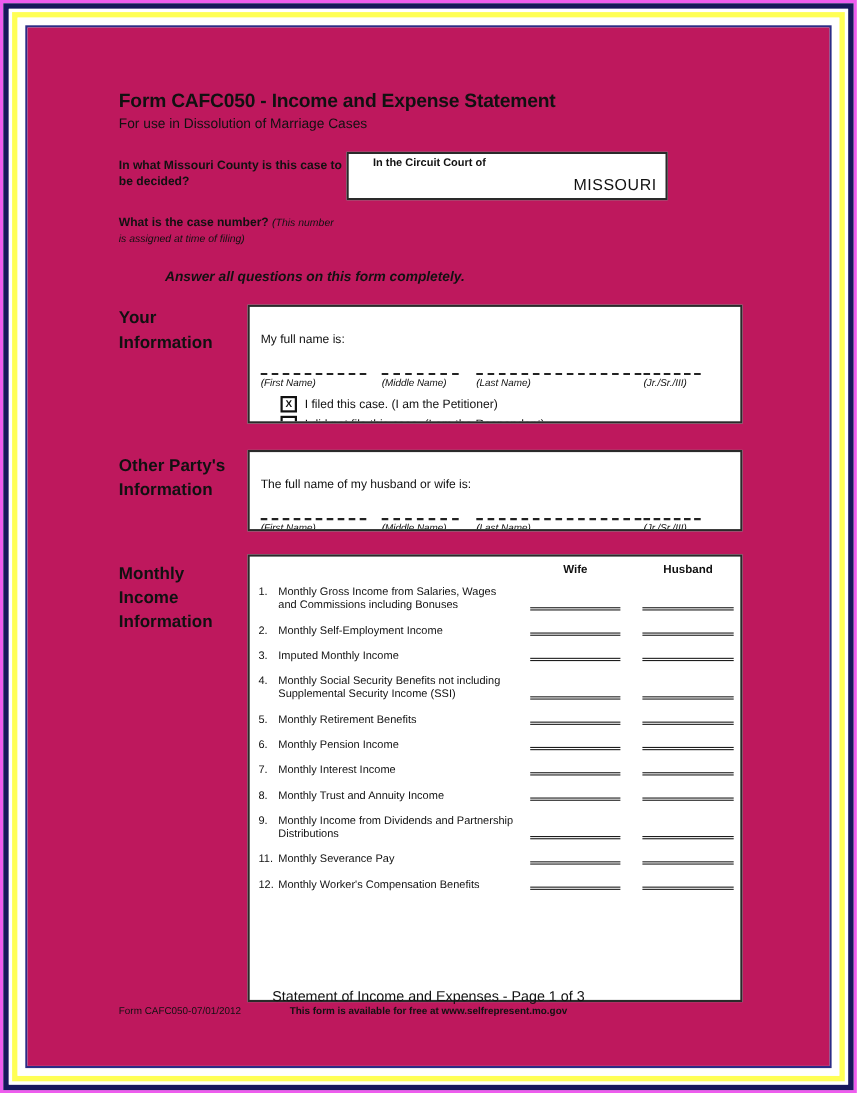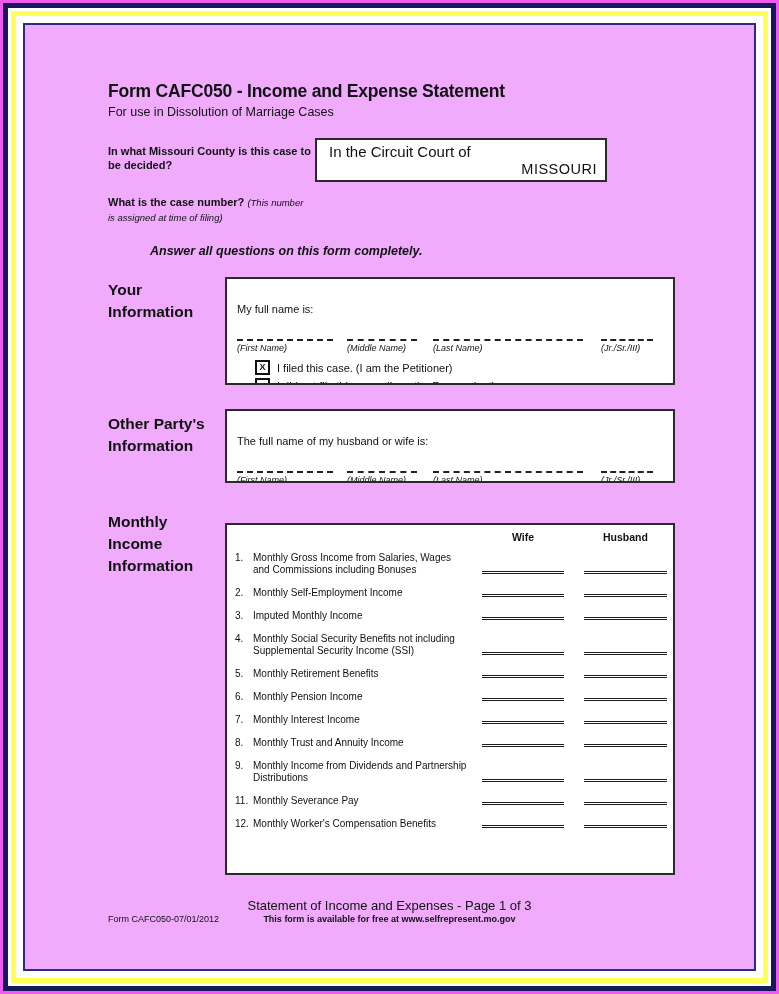--- a/index.html
+++ b/index.html
@@ -5,60 +5,60 @@
   html,body{margin:0;padding:0;background:#fff;}
   body{font-family:"Liberation Sans", sans-serif;color:#111;}
   .page{width:779px;height:994px;box-sizing:border-box;}
   .f{box-sizing:border-box;width:100%;height:100%;}
   .f1{border:3px solid #ee5cee;}
   .f2{border:5px solid #17175c;}
   .f3{border:3px solid #ffffff;}
   .f4{border:5px solid #ffff55;}
   .f5{border:7px solid #ffffff;}
   .f6{border:2px solid #2c2c86;}
-  .content{position:relative;width:100%;height:100%;background:#f0abfc;overflow:hidden;}
+  .content{position:relative;width:100%;height:100%;background:#be185d;overflow:hidden;}
 
   .abs{position:absolute;}
   .title{left:83px;top:56px;font-size:17.5px;font-weight:bold;letter-spacing:-0.2px;}
   .subtitle{left:83px;top:80px;font-size:12.5px;}
 
   .question{font-size:11px;font-weight:bold;line-height:14px;}
   .q1{left:83px;top:119px;width:205px;}
   .q2{left:83px;top:170px;width:202px;}
   .q2 i{font-weight:normal;font-size:9.5px;}
 
   .fbox{border:2px solid #2a2a2a;background:#fff;}
   .courtbox{left:290px;top:113px;width:288px;height:40px;}
-  .boxlabel{font-size:15px;font-weight:normal;padding:3px 0 0 12px;display:block;}
+  .boxlabel{font-size:10px;font-weight:bold;padding:3px 0 0 22px;display:block;}
   .state{position:absolute;right:8px;bottom:3px;font-size:14.5px;letter-spacing:0.5px;}
   .casebox{left:288px;top:165px;width:190px;height:38px;}
   .divbox{left:491px;top:165px;width:87px;height:38px;}
 
   .instruction{left:125px;top:219px;font-size:12.5px;font-weight:bold;font-style:italic;}
 
   .sechead{left:83px;top:0;font-size:15.5px;font-weight:bold;line-height:22px;}
   .sechead span{display:block;}
 
   .infobox{left:200px;width:450px;box-sizing:border-box;padding:24px 10px;overflow:hidden;}
   .prompt{font-size:11px;}
   .namerow{display:flex;margin-top:12px;}
   .ncol{display:flex;flex-direction:column;}
   .ncol .nline{height:12px;border-bottom:2px dashed #222;}
   .ncol .nlabel{font-size:9px;font-style:italic;margin-top:2px;white-space:nowrap;}
   .nc1{width:96px;}
   .nc2{width:70px;margin-left:14px;}
   .nc3{width:150px;margin-left:16px;}
-  .nc4{width:52px;margin-left:18px;}
+  .nc4{width:52px;margin-left:2px;}
 
   .cbgroup{margin:7px 0 0 18px;}
   .cbrow{display:flex;align-items:center;margin-top:3px;}
   .cb{width:11px;height:11px;border:2px solid #111;font-size:9px;line-height:11px;font-weight:bold;text-align:center;flex:0 0 auto;}
   .cblabel{font-size:11px;margin-left:7px;}
 
-  .incomebox{top:479px;height:352px;padding:6px 6px 6px 8px;margin-top:19px;}
+  .incomebox{top:479px;height:407px;padding:6px 6px 6px 8px;}
   .ihead{display:flex;margin-bottom:9px;}
   .ihead .sp{flex:1;}
   .colhead{font-size:10.5px;font-weight:bold;text-align:center;}
   .colw{width:82px;margin-left:6px;}
   .colh{width:83px;margin-left:20px;}
   .irow{display:flex;align-items:flex-end;margin-bottom:11px;}
   .itext{flex:1;display:flex;align-items:flex-start;}
   .num{width:18px;flex:0 0 auto;font-size:10px;line-height:12px;}
   .ilbl{font-size:10px;line-height:12px;padding-right:6px;max-width:225px;}
   .uline{height:0;border-bottom:3px double #1d1d1d;margin-bottom:2px;flex:0 0 auto;}

